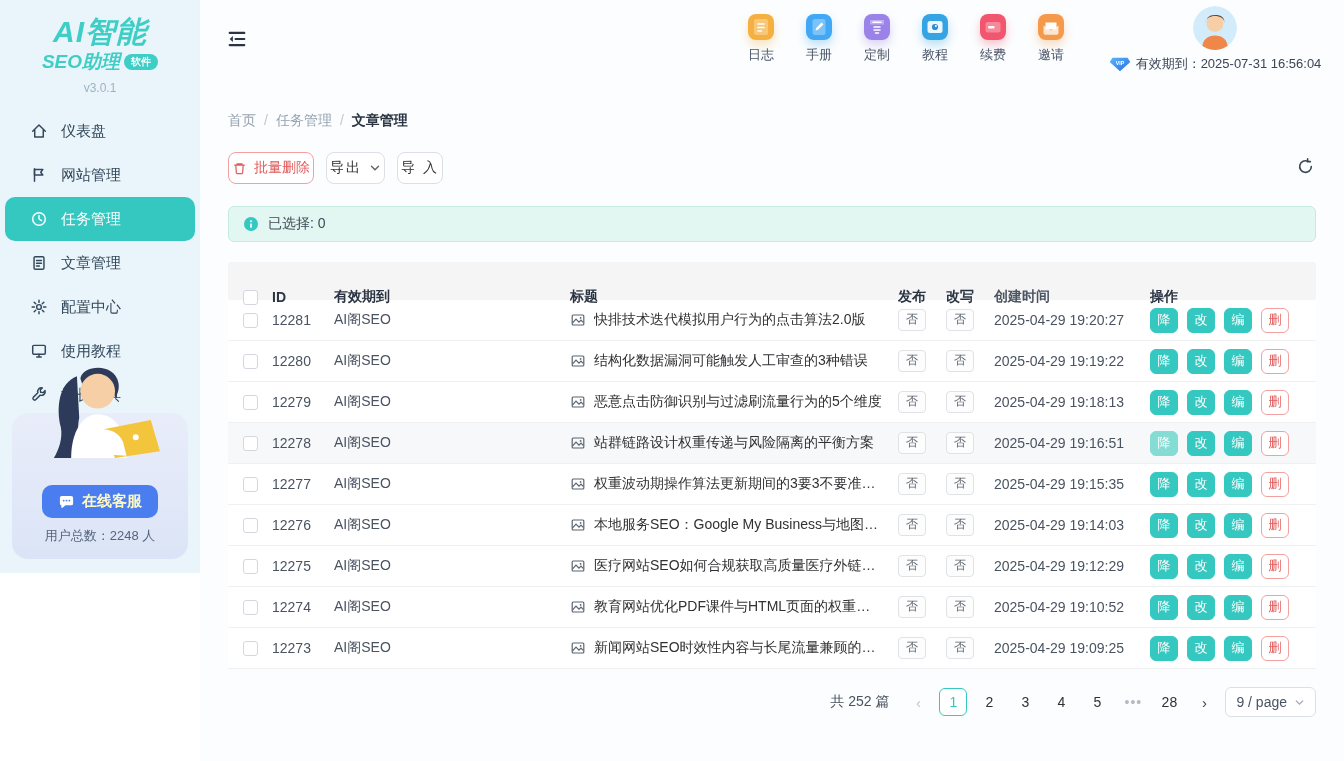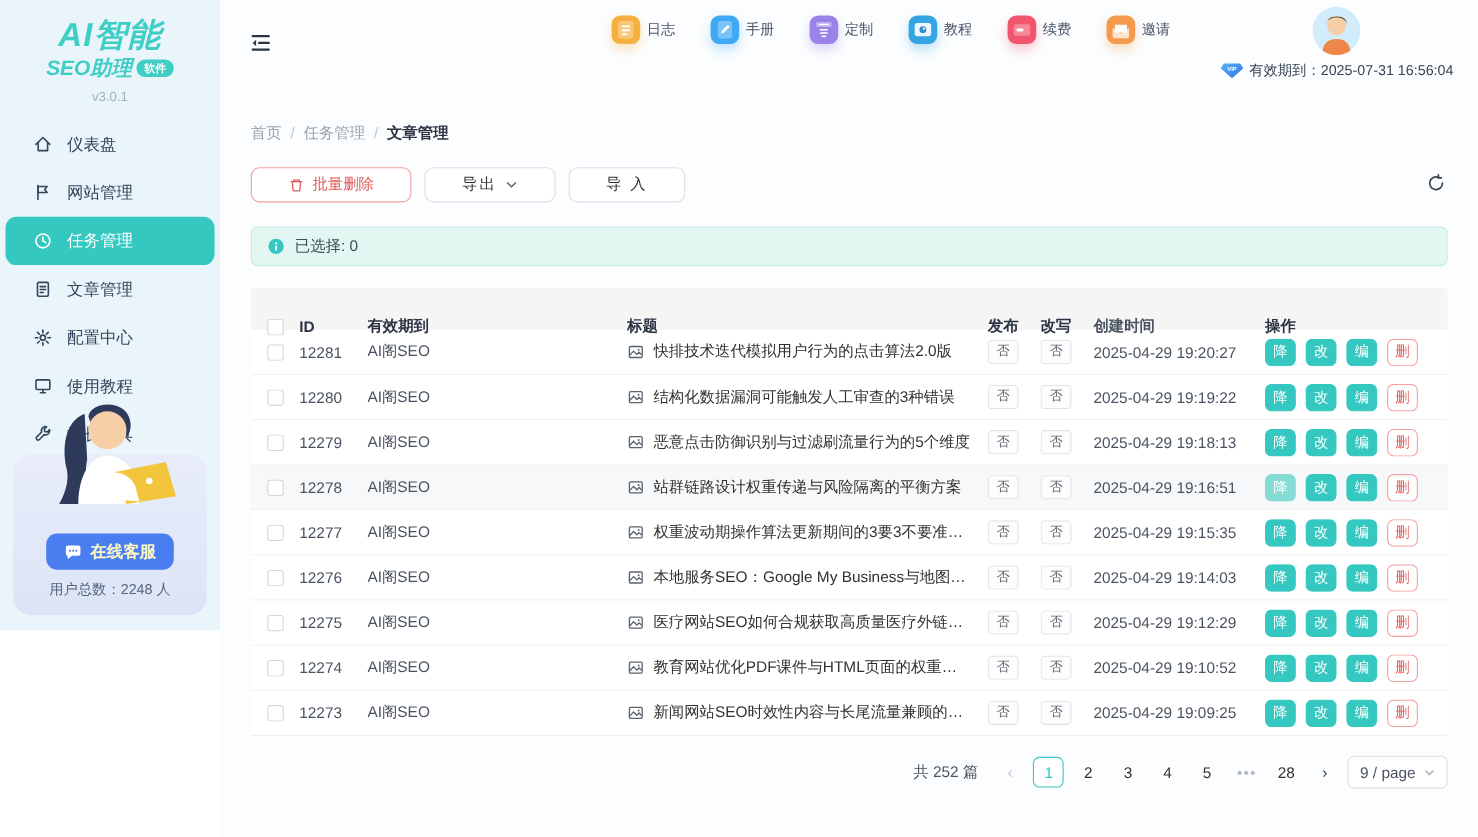--- a/index.html
+++ b/index.html
@@ -27,38 +27,38 @@
   .cs-btn { display:inline-flex; align-items:flex-end; gap:7px; background:#4a7df0; color:#fef9c3; border:none; border-radius:10px; font-size:15px; font-weight:700; padding:7px 16px; cursor:pointer; font-family:inherit; }
   .cs-btn svg { width:17px; height:17px; }
   .user-total { font-size:13px; color:#55657f; margin-top:9px; }
 
   
   .main { flex:1; background:#fbfdfe; position:relative; }
   .topbar { height:90px; position:relative; }
   .collapse-btn { position:absolute; left:26px; top:28px; width:22px; height:22px; color:#2b3442; cursor:pointer; }
   .collapse-btn svg { width:22px; height:22px; }
   .quick-links { position:absolute; right:280px; top:14px; display:flex; gap:32px; }
-  .quick { display:flex; flex-direction:row; align-items:center; gap:6px; cursor:pointer; }
+  .quick { display:flex; flex-direction:column; align-items:center; gap:6px; cursor:pointer; }
   .quick-icon { width:26px; height:26px; border-radius:8px; display:flex; align-items:center; justify-content:center; }
   .quick-icon svg { width:24px; height:24px; }
   .quick-label { font-size:13px; color:#4a5568; }
   .user-box { position:absolute; right:14px; top:6px; width:230px; text-align:center; }
   .avatar { width:44px; height:44px; border-radius:50%; overflow:hidden; margin:0 auto; cursor:pointer; }
   .avatar svg { width:44px; height:44px; display:block; }
   .vip-line { display:flex; align-items:center; justify-content:center; gap:5px; margin-top:5px; font-size:13px; color:#3a4656; }
   .vip-line svg { width:22px; height:15px; }
 
   .content { padding:0 28px; }
   .breadcrumb { display:flex; gap:8px; font-size:14px; color:#97a3b0; margin-top:22px; }
   .breadcrumb .crumb { cursor:pointer; }
   .breadcrumb .sep { color:#c0c8d0; }
   .breadcrumb .current { color:#2b3442; font-weight:700; }
 
   .toolbar { display:flex; gap:12px; margin-top:22px; position:relative; align-items:center; }
-  .btn { height:32px; border-radius:8px; background:#fff; font-size:14px; display:inline-flex; align-items:center; gap:7px; padding:0 33px; cursor:pointer; font-family:inherit; }
+  .btn { height:32px; border-radius:8px; background:#fff; font-size:14px; display:inline-flex; align-items:center; gap:7px; padding:0 3px; cursor:pointer; font-family:inherit; }
   .btn-danger { border:1px solid #f3a0a0; color:#e05c5c; }
   .btn-danger svg { width:15px; height:15px; }
   .btn-plain { border:1px solid #dcdfe6; color:#303133; letter-spacing:2px; }
   .btn-plain svg { width:12px; height:12px; color:#606266; }
   .refresh-btn { position:absolute; right:0; top:5px; width:20px; height:20px; color:#3a4656; cursor:pointer; }
   .refresh-btn svg { width:19px; height:19px; }
 
   .alert { margin-top:22px; height:36px; background:#e2f7f2; border:1px solid #c3ece2; border-radius:6px; display:flex; align-items:center; gap:9px; padding:0 14px; font-size:14px; color:#3f4a56; }
   .alert svg { width:16px; height:16px; }
 

